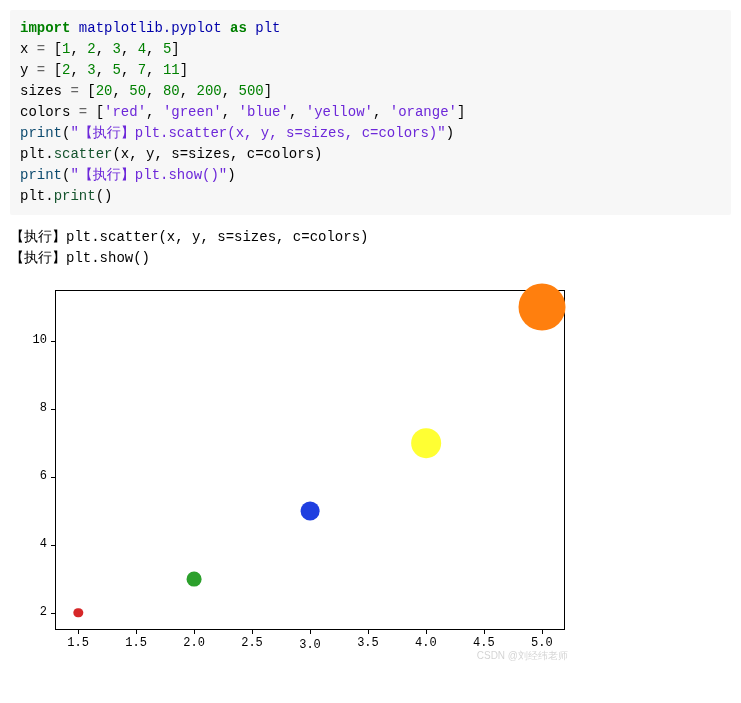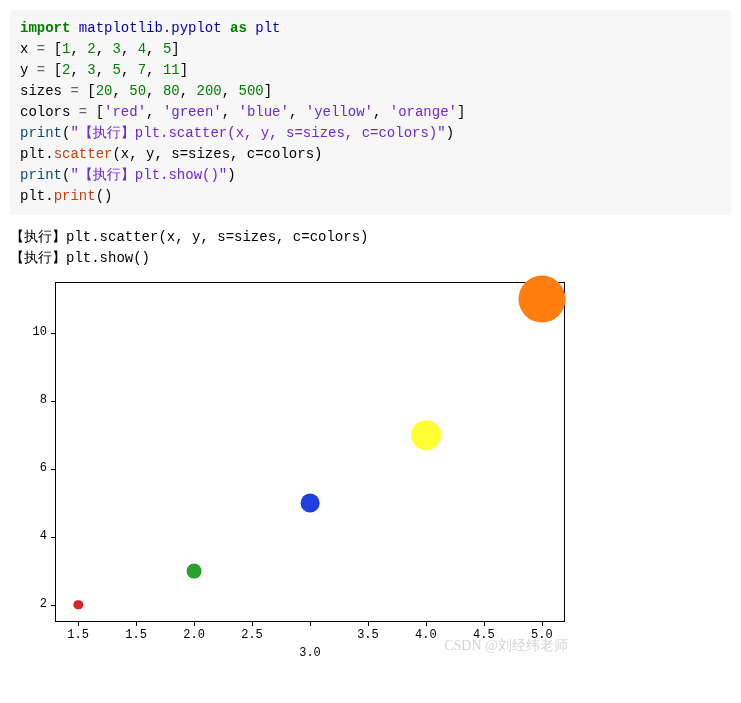--- a/index.html
+++ b/index.html
@@ -19,25 +19,25 @@
     margin-bottom: 12px;
   }
   .kw   { color: #008000; font-weight: bold; text-align: right; }
   .mod  { color: #0000aa; }
   .name { color: #000; }
   .op   { color: #666; }
   .punct{ color: #000; }
   .num  { color: #008000; }
   .str  { color: #6d28d9; }
   .func { color: #0c4a6e; }
-  .meth { color: #c2410c; }
+  .meth { color: #14532d; }
   .output {
     white-space: pre;
     line-height: 1.5;
-    margin-bottom: 8px;
+    margin-bottom: 16px;
   }
   .chart-wrap {
     width: 560px;
     height: 380px;
     position: relative;
   }
   .plot-border {
     position: absolute;
     border: 1px solid #000;
     box-sizing: border-box;
@@ -59,22 +59,22 @@
   .marker {
     position: absolute;
     border-radius: 50%;
     transform: translate(-50%, -50%);
   }
   .watermark {
     position: absolute;
     right: 2px;
     bottom: 2px;
     color: rgba(0,0,0,0.18);
-    font-size: 14px;
-    font-family: Liberation Serif, serif;
+    font-size: 10px;
+    font-family: Liberation Sans, sans-serif;
     text-align: right;
   }
 </style>
 </head>
 <body>
 
 <div class="code-cell"><span class="kw">import</span> <span class="mod">matplotlib.pyplot</span> <span class="kw">as</span> <span class="mod">plt</span>
 <span class="name">x</span> <span class="op">=</span> <span class="punct">[</span><span class="num">1</span><span class="punct">, </span><span class="num">2</span><span class="punct">, </span><span class="num">3</span><span class="punct">, </span><span class="num">4</span><span class="punct">, </span><span class="num">5</span><span class="punct">]</span>
 <span class="name">y</span> <span class="op">=</span> <span class="punct">[</span><span class="num">2</span><span class="punct">, </span><span class="num">3</span><span class="punct">, </span><span class="num">5</span><span class="punct">, </span><span class="num">7</span><span class="punct">, </span><span class="num">11</span><span class="punct">]</span>
 <span class="name">sizes</span> <span class="op">=</span> <span class="punct">[</span><span class="num">20</span><span class="punct">, </span><span class="num">50</span><span class="punct">, </span><span class="num">80</span><span class="punct">, </span><span class="num">200</span><span class="punct">, </span><span class="num">500</span><span class="punct">]</span>
@@ -102,21 +102,21 @@
     <div class="tick-label-y" style="left: 7px; top: 48px;">10</div>
     <div class="tick-mark-x" style="left: 68.1818px; top: 345px;"></div>
     <div class="tick-label-x" style="left: 53.1818px; top: 351px;">1.5</div>
     <div class="tick-mark-x" style="left: 126.136px; top: 345px;"></div>
     <div class="tick-label-x" style="left: 111.136px; top: 351px;">1.5</div>
     <div class="tick-mark-x" style="left: 184.091px; top: 345px;"></div>
     <div class="tick-label-x" style="left: 169.091px; top: 351px;">2.0</div>
     <div class="tick-mark-x" style="left: 242.045px; top: 345px;"></div>
     <div class="tick-label-x" style="left: 227.045px; top: 351px;">2.5</div>
     <div class="tick-mark-x" style="left: 300px; top: 345px;"></div>
-    <div class="tick-label-x" style="left: 285px; top: 369px;">3.0</div>
+    <div class="tick-label-x" style="left: 285px; top: 353px;">3.0</div>
     <div class="tick-mark-x" style="left: 357.955px; top: 345px;"></div>
     <div class="tick-label-x" style="left: 342.955px; top: 351px;">3.5</div>
     <div class="tick-mark-x" style="left: 415.909px; top: 345px;"></div>
     <div class="tick-label-x" style="left: 400.909px; top: 351px;">4.0</div>
     <div class="tick-mark-x" style="left: 473.864px; top: 345px;"></div>
     <div class="tick-label-x" style="left: 458.864px; top: 351px;">4.5</div>
     <div class="tick-mark-x" style="left: 531.818px; top: 345px;"></div>
     <div class="tick-label-x" style="left: 516.818px; top: 351px;">5.0</div>
     <div class="marker" style="left: 68.1818px; top: 328px; width: 9.39149px; height: 9.39149px; background: rgb(214, 39, 40);"></div>
     <div class="marker" style="left: 184.091px; top: 294px; width: 14.8492px; height: 14.8492px; background: rgb(44, 160, 44);"></div>

